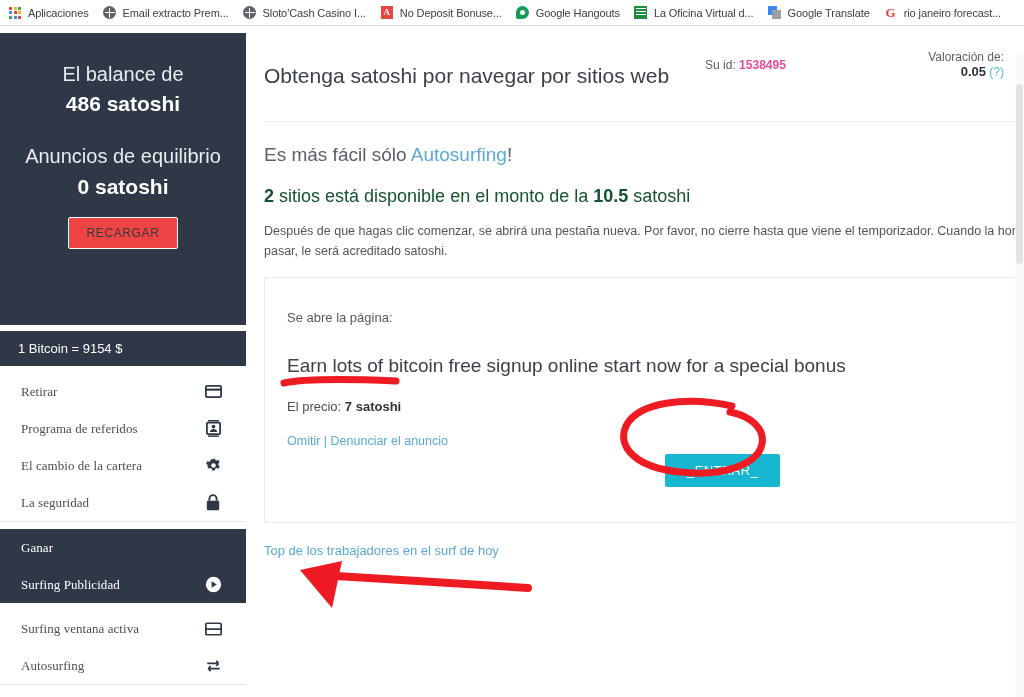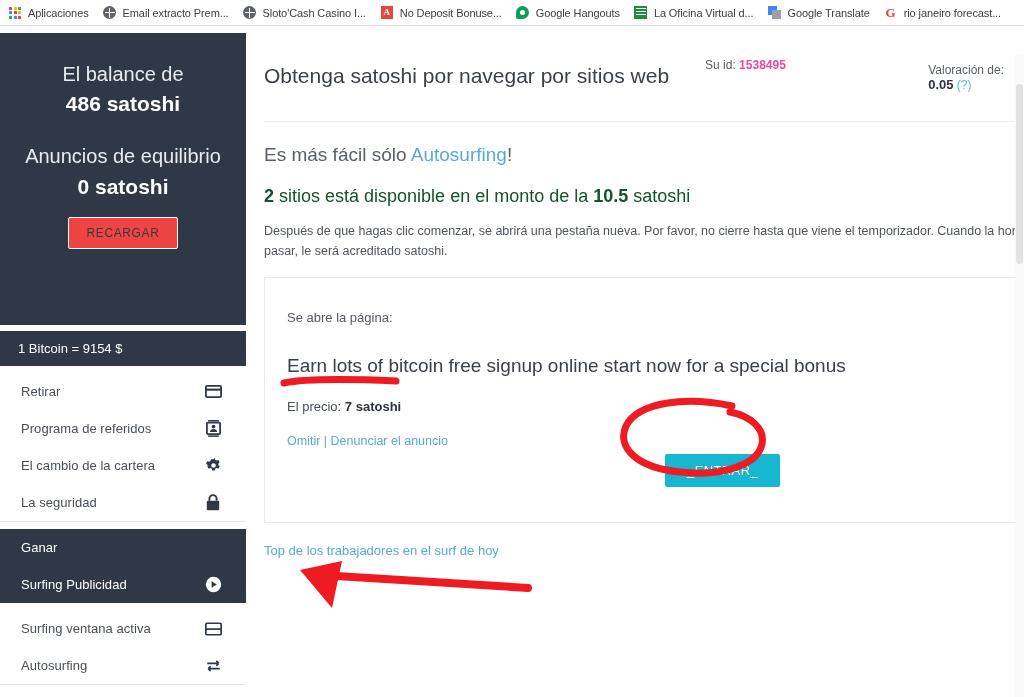--- a/index.html
+++ b/index.html
@@ -185,21 +185,21 @@
     display: flex;
     align-items: center;
     justify-content: space-between;
     padding: 0 24px 0 21px;
     box-sizing: border-box;
     font-size: 13px;
     color: #4a4f57;
     cursor: pointer;
   }
   .menu-item.dark-item { color: #ffffff; }
-  .menu-item .mi-label { letter-spacing: 0.05px; }
+  .menu-item .mi-label { letter-spacing: 0.05px; font-family: Liberation Serif, serif; }
   .menu-icon {
     width: 18px; height: 18px;
     display: inline-flex; align-items: center; justify-content: center;
     color: #2e3847;
   }
   .menu-item.dark-item .menu-icon { color: #ffffff; }
 
   
   .main {
     position: absolute;
@@ -229,24 +229,24 @@
   .head-id {
     font-size: 12px;
     color: #5a6068;
     margin-left: 36px;
     margin-top: 9px;
     white-space: nowrap;
   }
   .head-id b { color: #ec4899; }
   .head-rating {
     margin-left: auto;
-    text-align: left;
+    text-align: right;
     font-size: 12px;
     color: #5a6068;
-    margin-top: 14px;
+    margin-top: 1px;
     padding-right: 10px;
     white-space: nowrap;
   }
   .head-rating .rate-val { font-weight: bold; color: #2f3339; font-size: 13px; }
   .head-rating .rate-q { color: #5bb8d4; font-size: 12px; cursor: pointer; }
 
   .easier {
     font-size: 19px;
     color: #5a6068;
     font-weight: normal;

